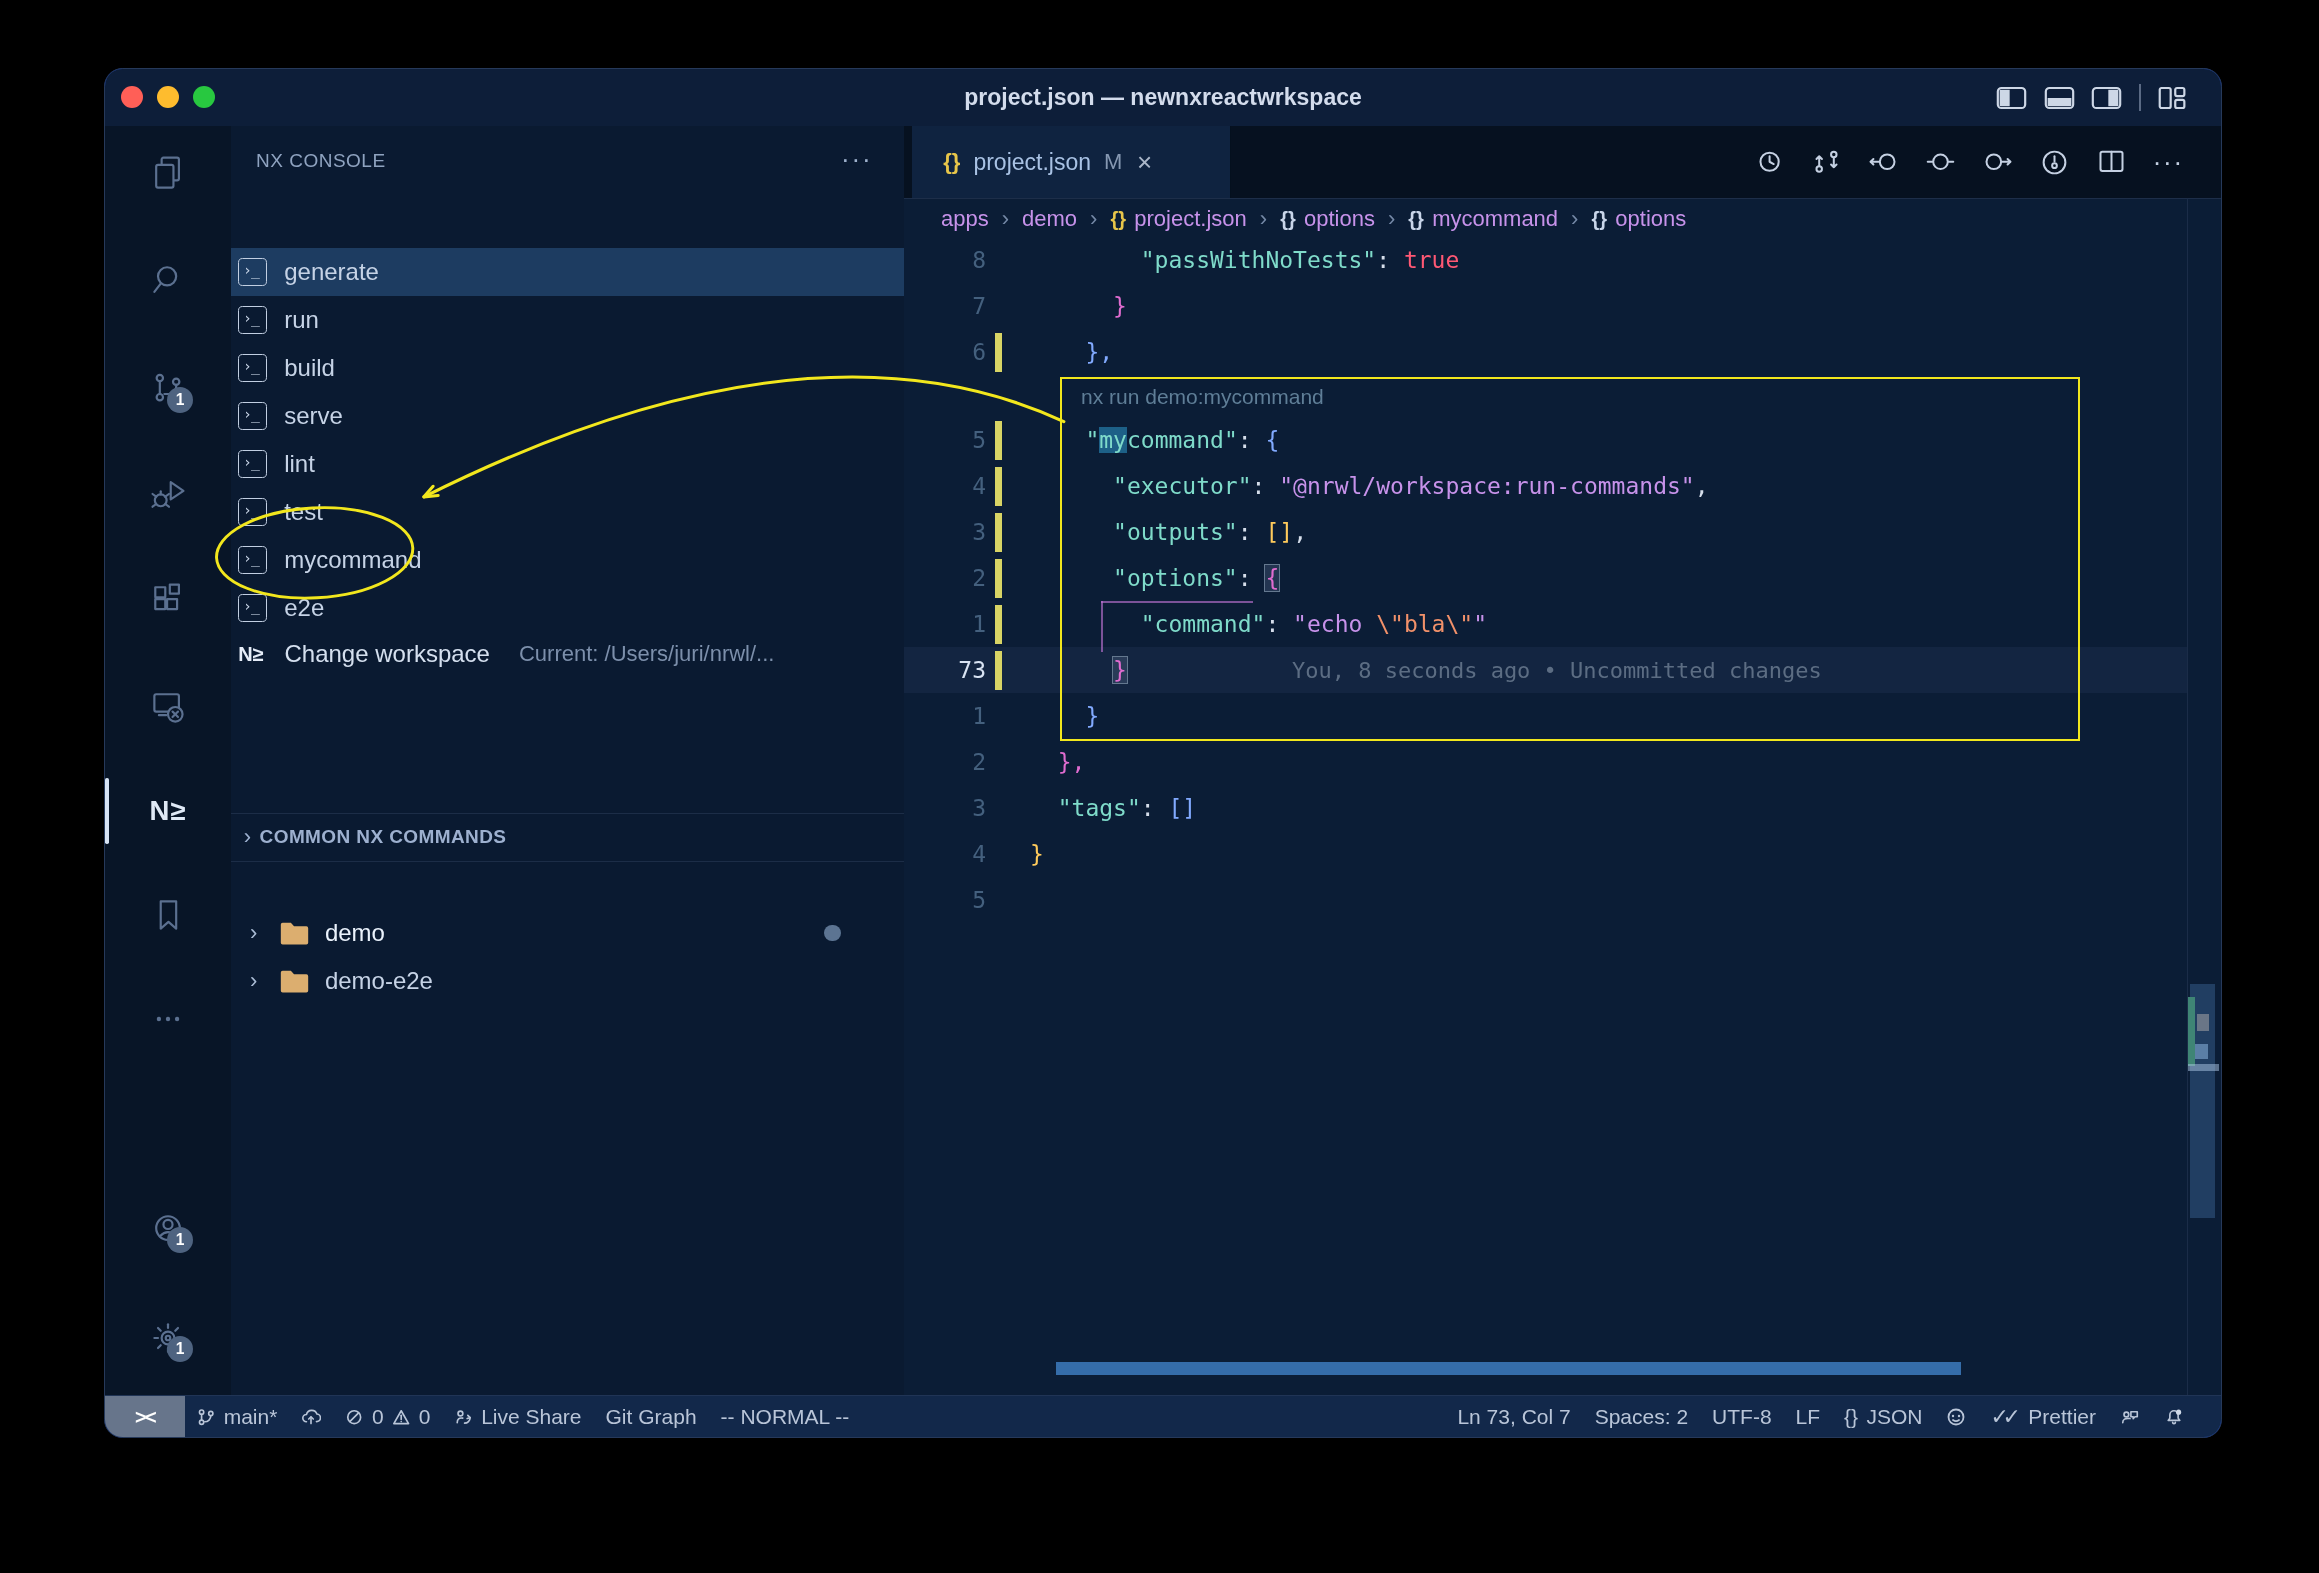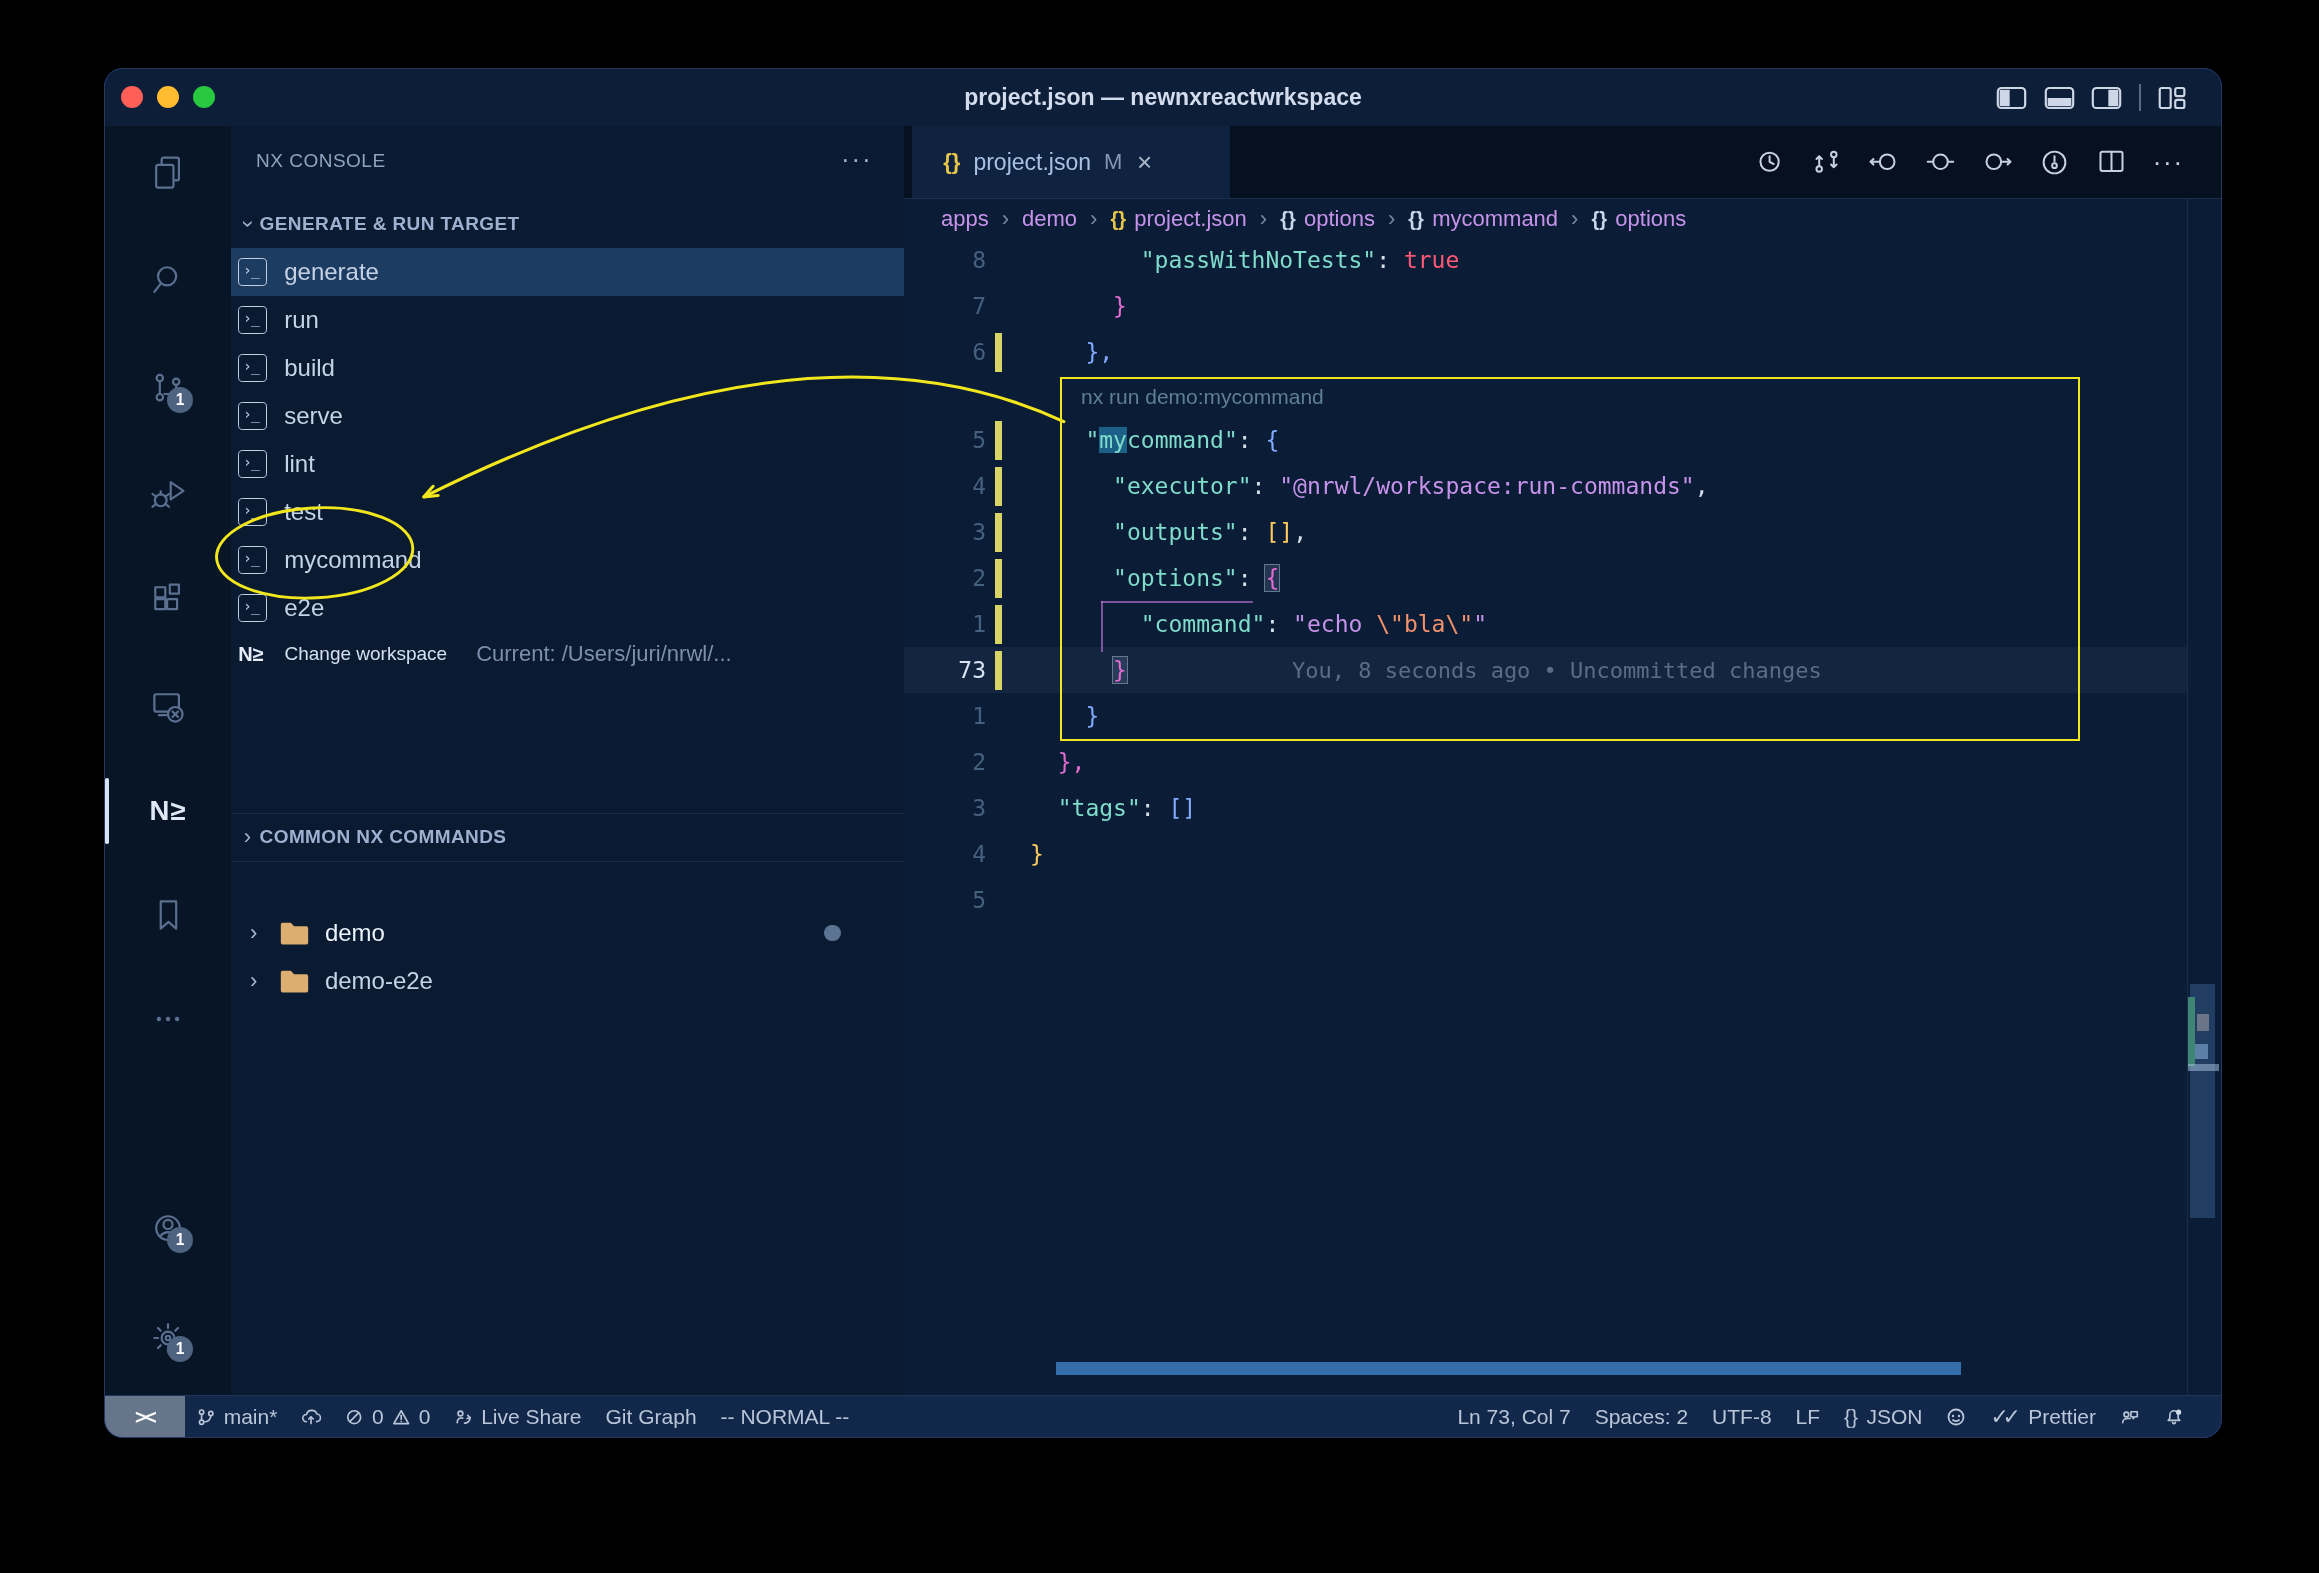--- a/index.html
+++ b/index.html
@@ -34,21 +34,21 @@
   .sec-head{position:absolute;left:0;width:673px;height:40px;display:flex;align-items:center;color:#9db0cf;font-weight:700;font-size:19px;letter-spacing:0.4px;}
   .sec-chev{width:24px;margin-left:4.6px;color:#9db0cf;font-size:22px;font-weight:400;display:inline-block;text-align:center;}
   .sec-chev.down{transform:rotate(90deg);}
   .t-row{position:relative;width:673px;height:48px;display:flex;align-items:center;}
   .t-row.sel-row{background:#1d3c61;}
   .trm{margin-left:7.3px;width:28.5px;height:28.5px;border:1.8px solid #c2cfe2;border-radius:4.6px;box-sizing:border-box;color:#c9d5e7;flex:none;}
   .trm span{display:block;font-family:"DejaVu Sans Mono",monospace;font-size:14.7px;line-height:22px;padding-left:3.7px;letter-spacing:-0.9px;}
   .t-label{margin-left:17.4px;color:#c6d3e6;font-size:24px;}
   .cw-row{position:absolute;left:0;top:504px;width:673px;height:48px;display:flex;align-items:center;}
   .cw-icon{margin-left:7.3px;width:37px;font-size:20px;font-weight:700;color:#e6edf8;flex:none;}
-  .cw-label{margin-left:9.2px;color:#d5e0ef;font-size:19px;}
+  .cw-label{margin-left:9.2px;color:#d5e0ef;font-size:24px;}
   .cw-detail{margin-left:29px;color:#7c8fab;font-size:22px;white-space:nowrap;}
   .sb-div{position:absolute;left:0;width:673px;height:0.9px;background:#1c2d47;}
   .p-row{position:relative;width:673px;height:48px;display:flex;align-items:center;}
   .p-twisty{margin-left:19px;color:#a9bbd4;font-size:22px;width:20px;}
   .p-folder{margin-left:9.2px;width:31px;height:27.5px;flex:none;}
   .p-label{margin-left:14.7px;color:#c6d3e6;font-size:24px;}
   .p-row.first .p-label{color:#eaf2fc;}
   .p-dot{position:absolute;left:593px;top:15.6px;width:16.5px;height:16.5px;border-radius:50%;background:#5c7492;}
 
   
@@ -230,24 +230,20 @@
       <div class="badge" style="left:62px;top:26px">1</div>
     </div>
     <div class="ab-active-bar"></div>
   </div>
 
   <div class="sidebar">
     <div class="sb-header">
       <div class="sb-title">NX CONSOLE</div>
       <div class="sb-dots">···</div>
     </div>
-    <div class="sec-head" style="top:78px">
-      <span class="sec-chev down">›</span>
-      <span>GENERATE &amp; RUN TARGET</span>
-    </div>
     <div id="target-list" style="position:absolute;left:0;top:122px;">
           <div class="t-row sel-row">
             <span class="trm">
               <span>›_</span>
             </span>
             <span class="t-label">generate</span>
           </div>
           <div class="t-row">
             <span class="trm">
               <span>›_</span>

